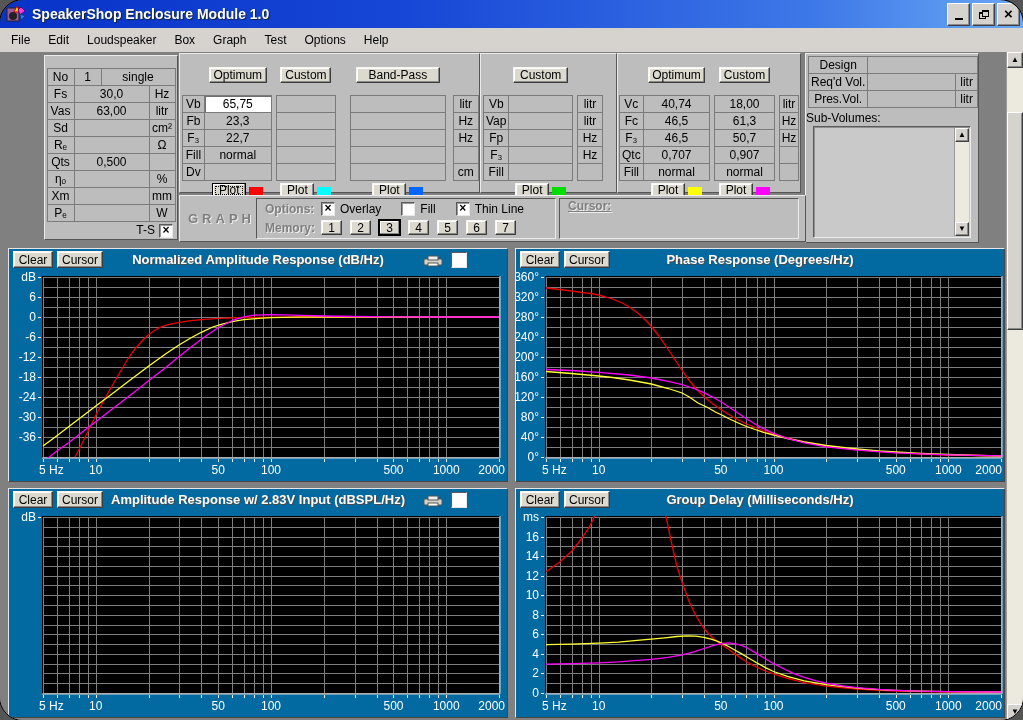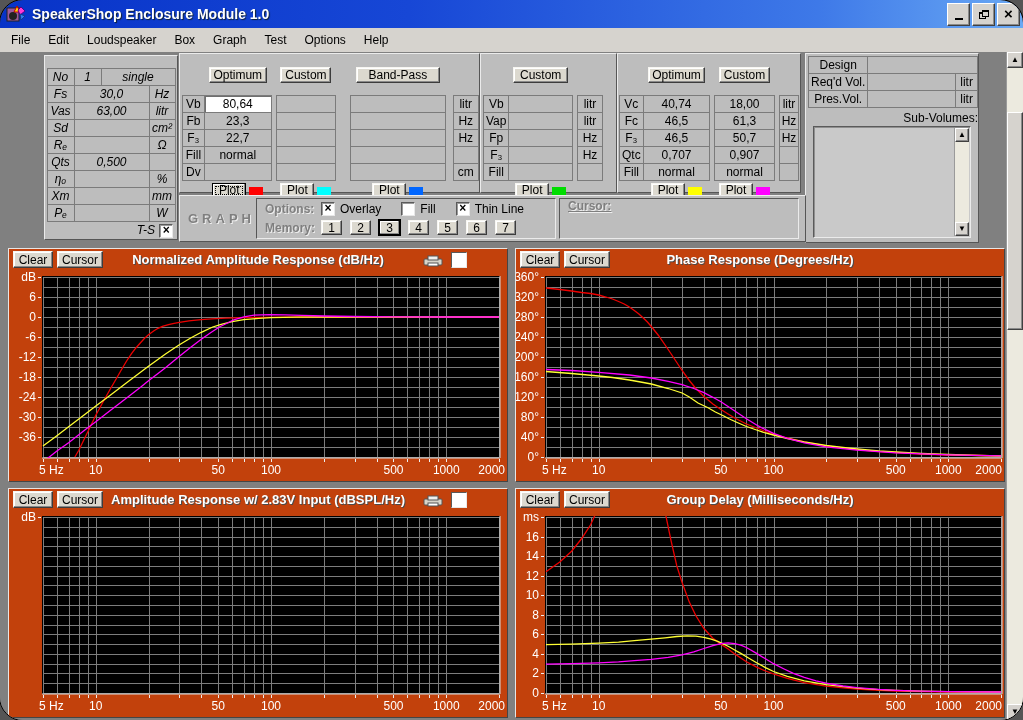--- a/index.html
+++ b/index.html
@@ -48,21 +48,21 @@
     font-size:12px;font-weight:bold;line-height:11px;text-align:center;vertical-align:middle;color:#000;}
   .emboss{color:#7f7f7f;font-weight:bold;text-shadow:1px 1px 0 #eee;}
   
   .sunken{position:absolute;border:1px solid;border-color:#565656 #ebebeb #ebebeb #565656;
     background:#bdbdbd;box-sizing:border-box;}
   .opt-row{display:flex;align-items:center;height:19px;padding-left:8px;}
   .opt-item{display:flex;align-items:center;margin-right:20px;}
   .opt-item .cb{margin-right:5px;}
   .mem-btn{width:21px;height:15px;margin-right:8px;font-size:12px;}
   
-  .chart-panel{position:absolute;background:#c2410c;border:1px solid;box-sizing:border-box;
+  .chart-panel{position:absolute;background:#0369a1;border:1px solid;box-sizing:border-box;
     border-color:#e6e6e6 #454545 #454545 #e6e6e6;}
   .chart-header{height:22px;position:relative;}
   .chart-title{position:absolute;left:0;right:0;top:3px;text-align:center;color:#fff;
     font-weight:bold;font-size:13px;text-shadow:1px 1px 0 #4a4a4a;}
   .chart-header .btn{position:absolute;top:2px;height:17px;z-index:2;}
   .hdr-cb{position:absolute;top:3px;width:14px;height:14px;background:#fff;border:1px solid;
     border-color:#5a5a5a #e8e8e8 #e8e8e8 #5a5a5a;z-index:2;}
   .printer{position:absolute;top:6px;z-index:2;}
   svg.chart{display:block;}
   
@@ -112,21 +112,21 @@
       <span class="menu-item">Loudspeaker</span>
       <span class="menu-item">Box</span>
       <span class="menu-item">Graph</span>
       <span class="menu-item">Test</span>
       <span class="menu-item">Options</span>
       <span class="menu-item">Help</span>
     </div>
 
   <div class="workarea">
 
-    <div class="panel" style="left:44px;top:3px;width:134px;height:185px;font-style:italic;">
+    <div class="panel" style="left:44px;top:3px;width:134px;height:185px;">
       <table class="grid" id="ts-table" style="margin:12px auto 0 auto;">
         <colgroup>
             <col style="width:27px">
             <col style="width:27px">
             <col style="width:48px">
             <col style="width:26px">
           </colgroup>
         <tbody>
             <tr>
               <td>No</td>
@@ -204,21 +204,21 @@
               </td>
               <td class="nb"></td>
               <td class="nb">
                 <button class="btn hdr-btn">Band-Pass</button>
               </td>
               <td class="nb"></td>
               <td class="nb"></td>
             </tr>
             <tr>
               <td>Vb</td>
-              <td class="white-cell">80,64</td>
+              <td class="white-cell">65,75</td>
               <td class="nb"></td>
               <td></td>
               <td class="nb"></td>
               <td></td>
               <td class="nb"></td>
               <td>litr</td>
             </tr>
             <tr>
               <td>Fb</td>
               <td>23,3</td>
@@ -438,21 +438,21 @@
             <td></td>
             <td>litr</td>
           </tr>
           <tr>
             <td>Pres.Vol.</td>
             <td></td>
             <td>litr</td>
           </tr>
         </tbody>
       </table>
-      <div style="text-align:right;margin-top:3px;">Sub-Volumes:</div>
+      <div style="text-align:left;margin-top:3px;">Sub-Volumes:</div>
       <div class="listbox" style="left:7px;top:72px;width:158px;height:112px;">
         <div class="sb">
           <span class="sb-btn" style="top:0;">▲</span>
           <span class="sb-btn" style="bottom:0;">▼</span>
         </div>
       </div>
     </div>
 
     <div class="panel" style="left:179px;top:143px;width:627px;height:47px;">
       <div class="emboss" style="position:absolute;left:8px;top:15px;letter-spacing:4px;font-size:13px;">GRAPH</div>

